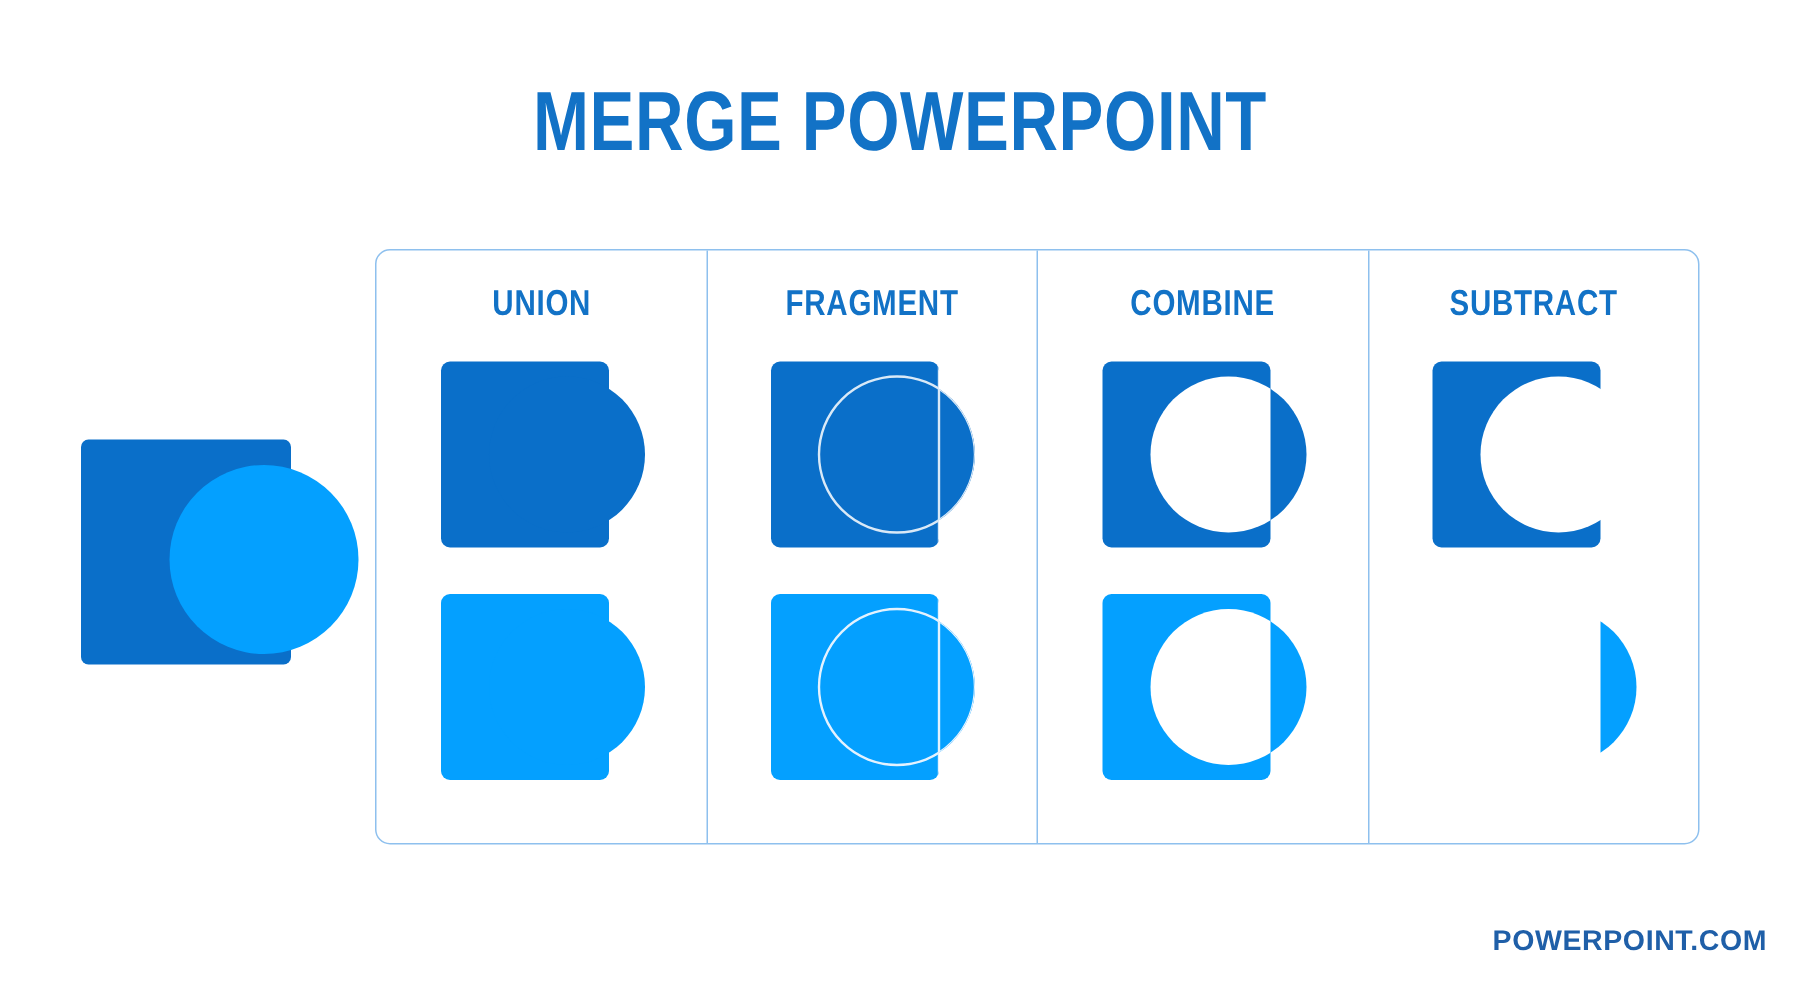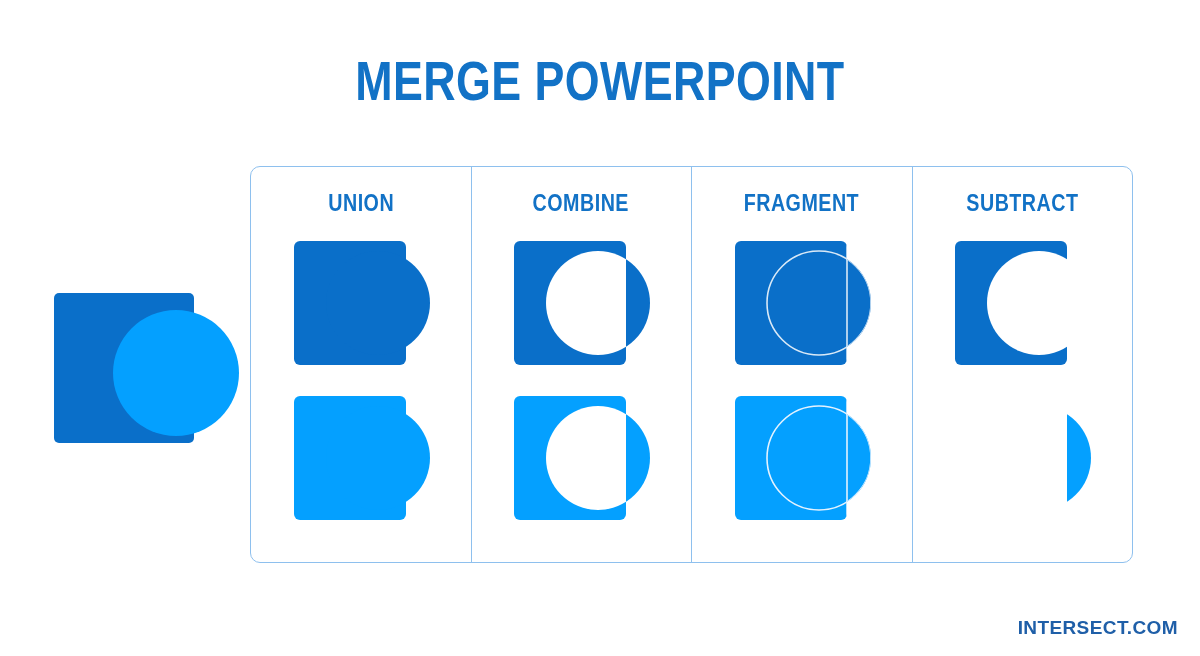--- a/index.html
+++ b/index.html
@@ -144,20 +144,58 @@
 
       <div class="op-cell row-bottom">
         <svg class="op-svg" width="150" height="140" viewBox="0 0 150 140">
           <rect x="8" y="8" width="112" height="124" rx="6" ry="6" fill="#04A0FF"></rect>
           <circle cx="92" cy="70" r="52" fill="#04A0FF"></circle>
         </svg>
       </div>
     </div>
 
     <div class="op-column">
+      <div class="op-label">FRAGMENT</div>
+
+      <div class="op-cell row-top">
+        <svg class="op-svg" width="150" height="140" viewBox="0 0 150 140">
+          <defs>
+            <clipPath id="cp-frag-dark-union">
+              <rect x="8" y="8" width="112" height="124" rx="6" ry="6"></rect>
+              <circle cx="92" cy="70" r="52"></circle>
+            </clipPath>
+          </defs>
+          <rect x="8" y="8" width="112" height="124" rx="6" ry="6" fill="#0A6FC9"></rect>
+          <circle cx="92" cy="70" r="52" fill="#0A6FC9"></circle>
+          <g clip-path="url(#cp-frag-dark-union)">
+            <circle cx="92" cy="70" r="52" fill="none" stroke="#D9E9F7" stroke-width="1.6"></circle>
+            <line x1="120" y1="8" x2="120" y2="132" stroke="#D9E9F7" stroke-width="1.6"></line>
+          </g>
+        </svg>
+      </div>
+
+      <div class="op-cell row-bottom">
+        <svg class="op-svg" width="150" height="140" viewBox="0 0 150 140">
+          <defs>
+            <clipPath id="cp-frag-light-union">
+              <rect x="8" y="8" width="112" height="124" rx="6" ry="6"></rect>
+              <circle cx="92" cy="70" r="52"></circle>
+            </clipPath>
+          </defs>
+          <rect x="8" y="8" width="112" height="124" rx="6" ry="6" fill="#04A0FF"></rect>
+          <circle cx="92" cy="70" r="52" fill="#04A0FF"></circle>
+          <g clip-path="url(#cp-frag-light-union)">
+            <circle cx="92" cy="70" r="52" fill="none" stroke="#E3F2FF" stroke-width="1.6"></circle>
+            <line x1="120" y1="8" x2="120" y2="132" stroke="#E3F2FF" stroke-width="1.6"></line>
+          </g>
+        </svg>
+      </div>
+    </div>
+
+    <div class="op-column">
       <div class="op-label">COMBINE</div>
 
       <div class="op-cell row-top">
         <svg class="op-svg" width="150" height="140" viewBox="0 0 150 140">
           <defs>
             <mask id="mask-combine-dark" maskUnits="userSpaceOnUse" x="0" y="0" width="150" height="140">
               <rect x="0" y="0" width="150" height="140" fill="black"></rect>
               <rect x="8" y="8" width="112" height="124" rx="6" ry="6" fill="white"></rect>
               <circle cx="92" cy="70" r="52" fill="white"></circle>
 
@@ -186,58 +224,20 @@
                   </clipPath>
                 <circle cx="92" cy="70" r="52" fill="black" clip-path="url(#cp-combine-light-sq)"></circle>
               </g>
             </mask>
           </defs>
           <rect x="0" y="0" width="150" height="140" fill="#04A0FF" mask="url(#mask-combine-light)"></rect>
         </svg>
       </div>
     </div>
 
-    <div class="op-column">
-      <div class="op-label">FRAGMENT</div>
-
-      <div class="op-cell row-top">
-        <svg class="op-svg" width="150" height="140" viewBox="0 0 150 140">
-          <defs>
-            <clipPath id="cp-frag-dark-union">
-              <rect x="8" y="8" width="112" height="124" rx="6" ry="6"></rect>
-              <circle cx="92" cy="70" r="52"></circle>
-            </clipPath>
-          </defs>
-          <rect x="8" y="8" width="112" height="124" rx="6" ry="6" fill="#0A6FC9"></rect>
-          <circle cx="92" cy="70" r="52" fill="#0A6FC9"></circle>
-          <g clip-path="url(#cp-frag-dark-union)">
-            <circle cx="92" cy="70" r="52" fill="none" stroke="#D9E9F7" stroke-width="1.6"></circle>
-            <line x1="120" y1="8" x2="120" y2="132" stroke="#D9E9F7" stroke-width="1.6"></line>
-          </g>
-        </svg>
-      </div>
-
-      <div class="op-cell row-bottom">
-        <svg class="op-svg" width="150" height="140" viewBox="0 0 150 140">
-          <defs>
-            <clipPath id="cp-frag-light-union">
-              <rect x="8" y="8" width="112" height="124" rx="6" ry="6"></rect>
-              <circle cx="92" cy="70" r="52"></circle>
-            </clipPath>
-          </defs>
-          <rect x="8" y="8" width="112" height="124" rx="6" ry="6" fill="#04A0FF"></rect>
-          <circle cx="92" cy="70" r="52" fill="#04A0FF"></circle>
-          <g clip-path="url(#cp-frag-light-union)">
-            <circle cx="92" cy="70" r="52" fill="none" stroke="#E3F2FF" stroke-width="1.6"></circle>
-            <line x1="120" y1="8" x2="120" y2="132" stroke="#E3F2FF" stroke-width="1.6"></line>
-          </g>
-        </svg>
-      </div>
-    </div>
-
 
     <div class="op-column">
       <div class="op-label">SUBTRACT</div>
 
       <div class="op-cell row-top">
         <svg class="op-svg" width="150" height="140" viewBox="0 0 150 140">
           <defs>
             <mask id="mask-subtract-dark" maskUnits="userSpaceOnUse" x="0" y="0" width="150" height="140">
               <rect x="0" y="0" width="150" height="140" fill="black"></rect>
               <rect x="8" y="8" width="112" height="124" rx="6" ry="6" fill="white"></rect>
@@ -258,13 +258,13 @@
             </mask>
           </defs>
           <rect x="0" y="0" width="150" height="140" fill="#04A0FF" mask="url(#mask-subtract-light)"></rect>
         </svg>
       </div>
     </div>
 
   </div>
 </div>
 
-<div id="watermark">INTERSECT.COM</div>
+<div id="watermark">POWERPOINT.COM</div>
 
 </body></html>

